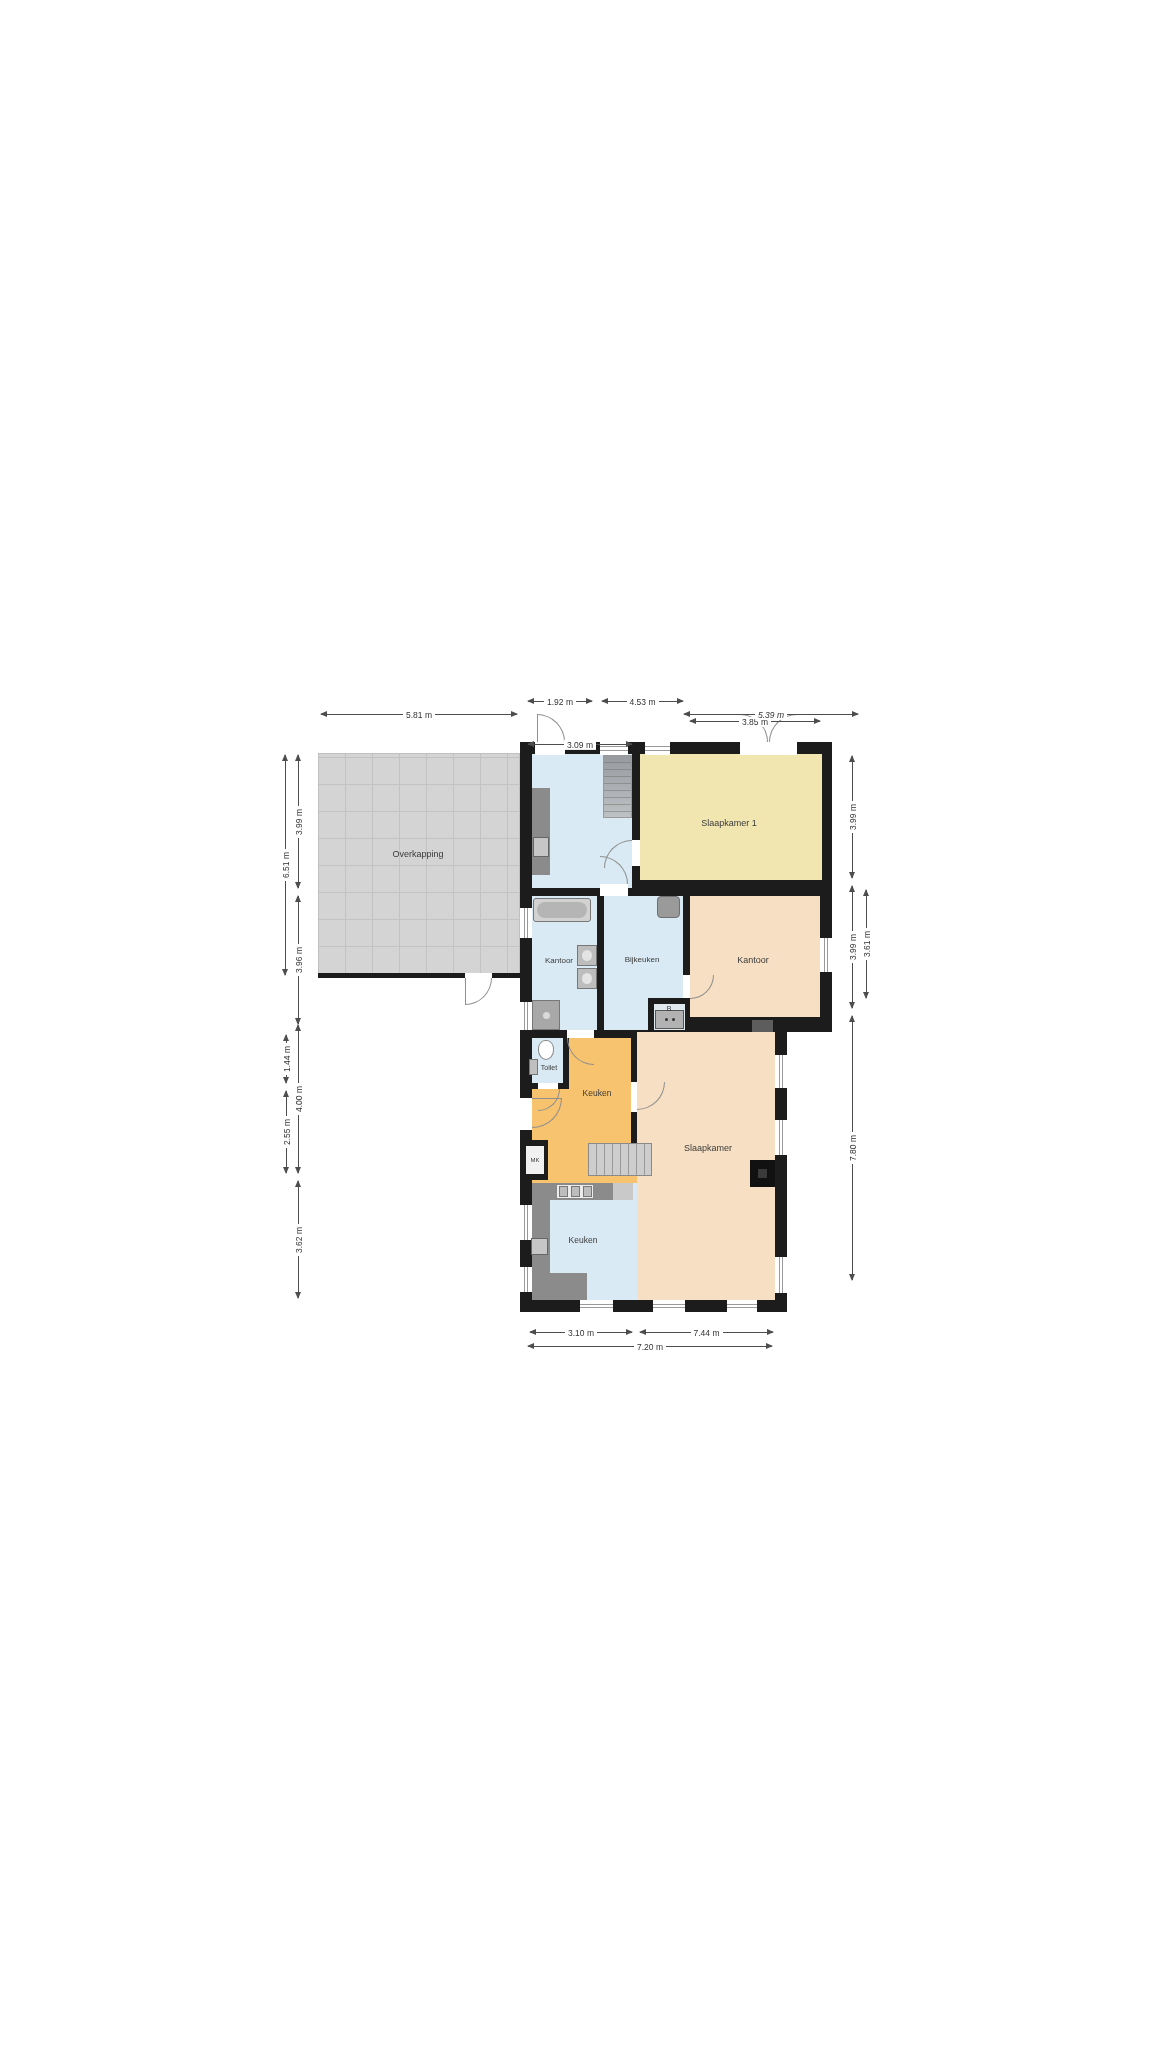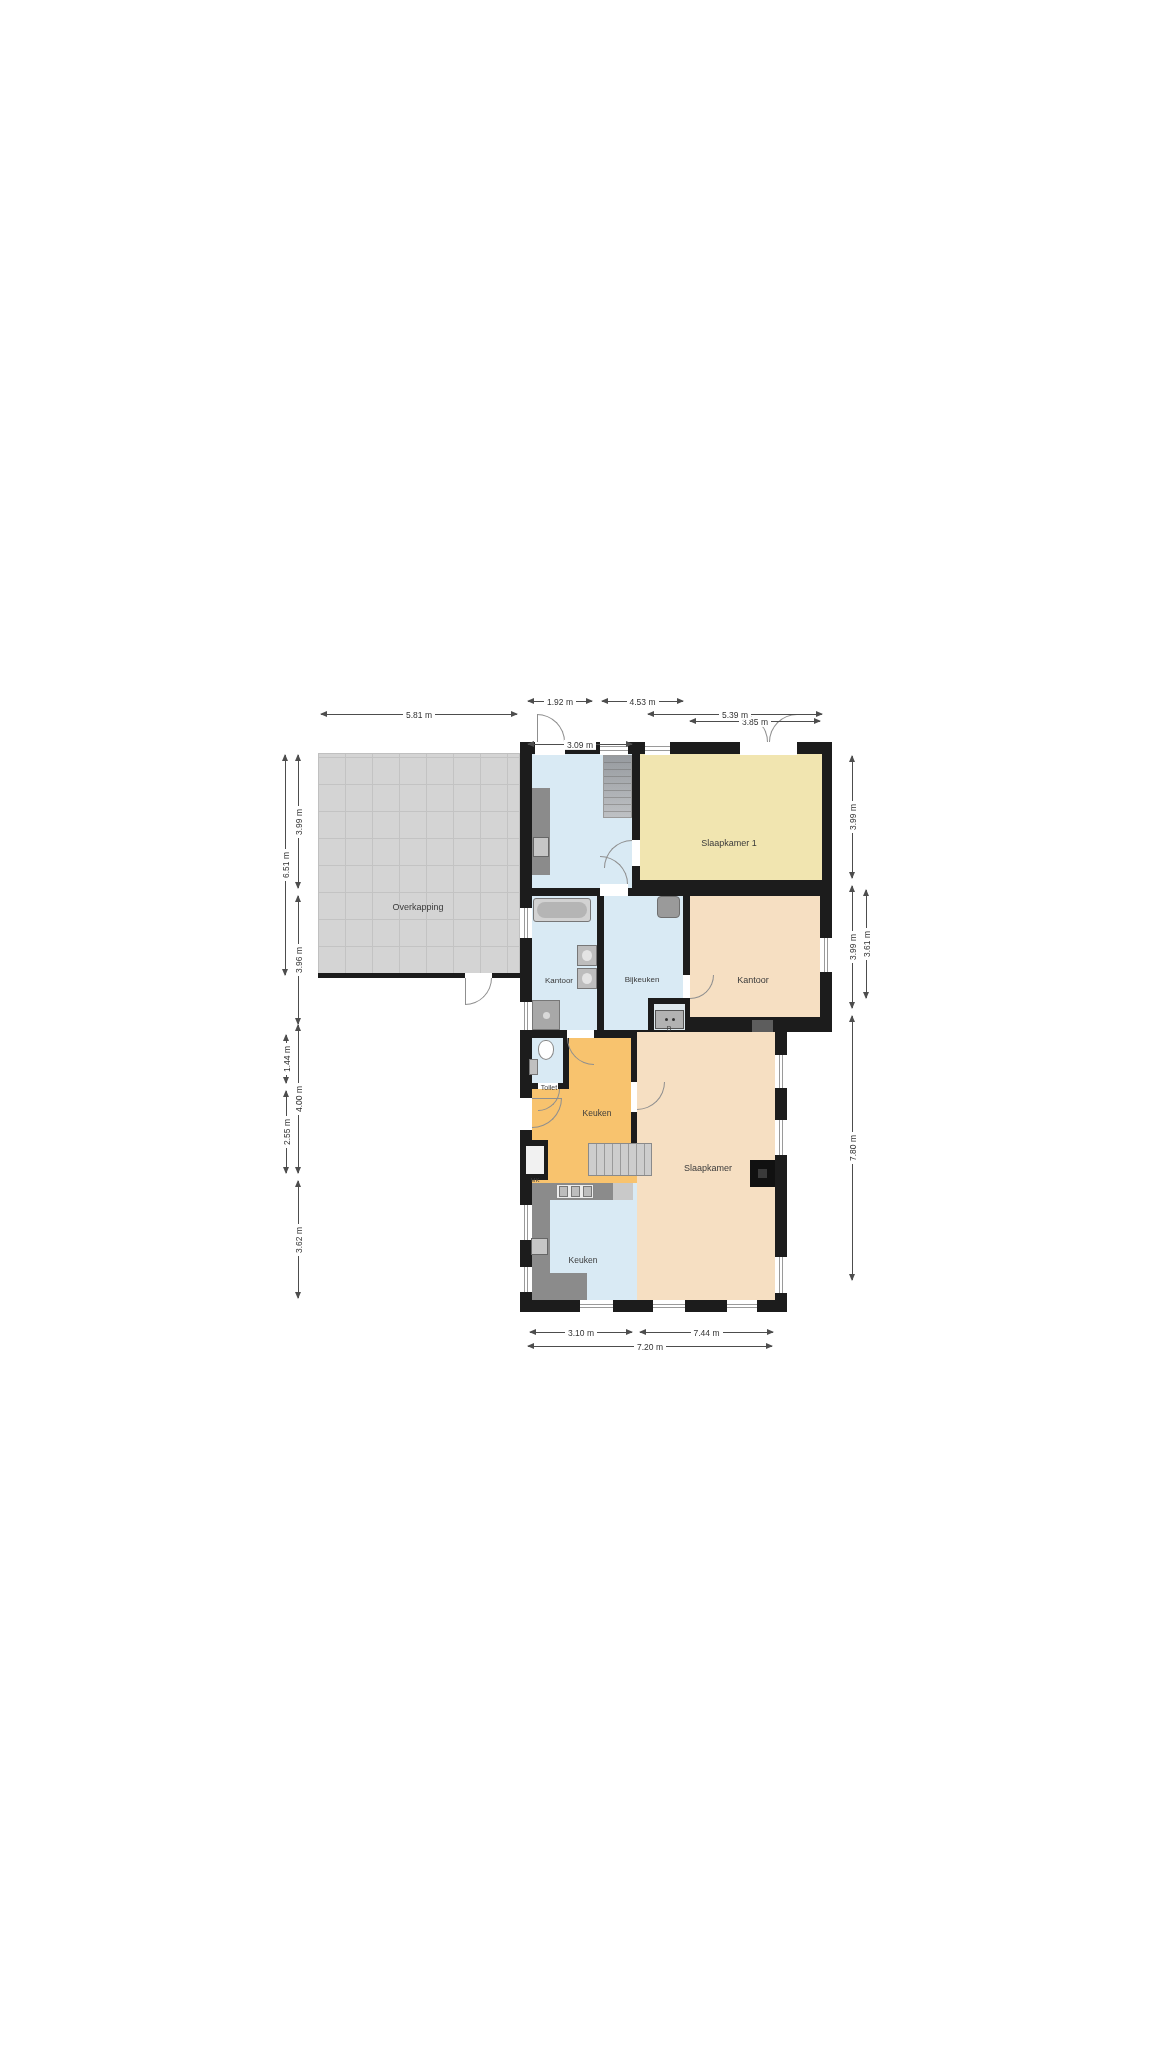--- a/index.html
+++ b/index.html
@@ -2,21 +2,21 @@
 <html><head>
 <meta charset="utf-8">
 <style>
   html,body { margin:0; padding:0; background:#ffffff; }
   body { font-family:"Liberation Sans", sans-serif; }
   #sheet { position:relative; width:1152px; height:2048px; background:#ffffff; overflow:hidden; }
 
   .wall   { position:absolute; background:#1c1c1c; }
   .floor  { position:absolute; }
   .fx     { position:absolute; box-sizing:border-box; }
-  .room-label { position:absolute; transform:translate(-50%,-50%); font-size:9px; color:#3a3a3a; white-space:nowrap;margin-top:20px; }
+  .room-label { position:absolute; transform:translate(-50%,-50%); font-size:9px; color:#3a3a3a; white-space:nowrap; }
 
   .win-h  { position:absolute; background:linear-gradient(to bottom,#fff 0 30%,#9a9a9a 30% 38%,#fff 38% 62%,#9a9a9a 62% 70%,#fff 70% 100%); }
   .win-v  { position:absolute; background:linear-gradient(to right ,#fff 0 30%,#9a9a9a 30% 38%,#fff 38% 62%,#9a9a9a 62% 70%,#fff 70% 100%); }
   .gap    { position:absolute; background:#ffffff; }
 
   .arc    { position:absolute; box-sizing:border-box; }
   .arc-tr { border-top:1px solid #8f8f8f; border-right:1px solid #8f8f8f; border-radius:0 100% 0 0; }
   .arc-tl { border-top:1px solid #8f8f8f; border-left:1px solid #8f8f8f; border-radius:100% 0 0 0; }
   .arc-br { border-bottom:1px solid #8f8f8f; border-right:1px solid #8f8f8f; border-radius:0 0 100% 0; }
   .arc-bl { border-bottom:1px solid #8f8f8f; border-left:1px solid #8f8f8f; border-radius:0 0 0 100%; }
@@ -54,21 +54,21 @@
 </head>
 <body>
 
 <div id="sheet">
 
   <div class="floor overkapping" style="left:318px; top:753px; width:202px; height:221px;"></div>
   <div class="wall" style="left:318px; top:973px; width:202px; height:5px;"></div>
   <div class="gap" style="left:465px; top:973px; width:27px; height:5px;"></div>
   <div class="arc arc-br" style="left:465px; top:978px; width:27px; height:27px;"></div>
   <div class="leaf" style="left:465px; top:978px; width:1px; height:27px;"></div>
-  <div class="room-label" style="left:418px; top:887px;">Overkapping</div>
+  <div class="room-label" style="left:418px; top:854px;">Overkapping</div>
 
   <div class="wall" style="left:520px; top:742px; width:312px; height:290px;"></div>
   <div class="wall" style="left:520px; top:1032px; width:267px; height:280px;"></div>
   <div class="wall" style="left:520px; top:1030px; width:128px; height:8px;"></div>
 
   <div class="floor" style="left:532px; top:754px; width:100px; height:134px; background:#d9eaf4;"></div>
   <div class="floor" style="left:640px; top:754px; width:182px; height:126px; background:#f1e5b0;"></div>
   <div class="floor" style="left:532px; top:896px; width:65px; height:134px; background:#d9eaf4;"></div>
   <div class="floor" style="left:604px; top:896px; width:79px; height:134px; background:#d9eaf4;"></div>
   <div class="floor" style="left:690px; top:896px; width:130px; height:121px; background:#f6dfc2;"></div>
@@ -192,21 +192,21 @@
     </div>
   <div class="dh" style="left:602px; top:701px; width:81px;">
     <span class="dl">4.53 m</span>
     </div>
   <div class="dh" style="left:690px; top:721px; width:130px;">
     <span class="dl">3.85 m</span>
     </div>
   <div class="dh" style="left:528px; top:744px; width:104px;">
     <span class="dl">3.09 m</span>
     </div>
-  <div class="dh" style="left:648px; top:714px; width:174px;">
+  <div class="dh" style="left:684px; top:714px; width:174px;font-style:italic;">
     <span class="dl">5.39 m</span>
     </div>
   <div class="dh" style="left:321px; top:714px; width:196px;">
     <span class="dl">5.81 m</span>
     </div>
 
   <div class="dv" style="left:285px; top:755px; height:220px;">
     <span class="dl">6.51 m</span>
     </div>
   <div class="dv" style="left:298px; top:755px; height:133px;">

